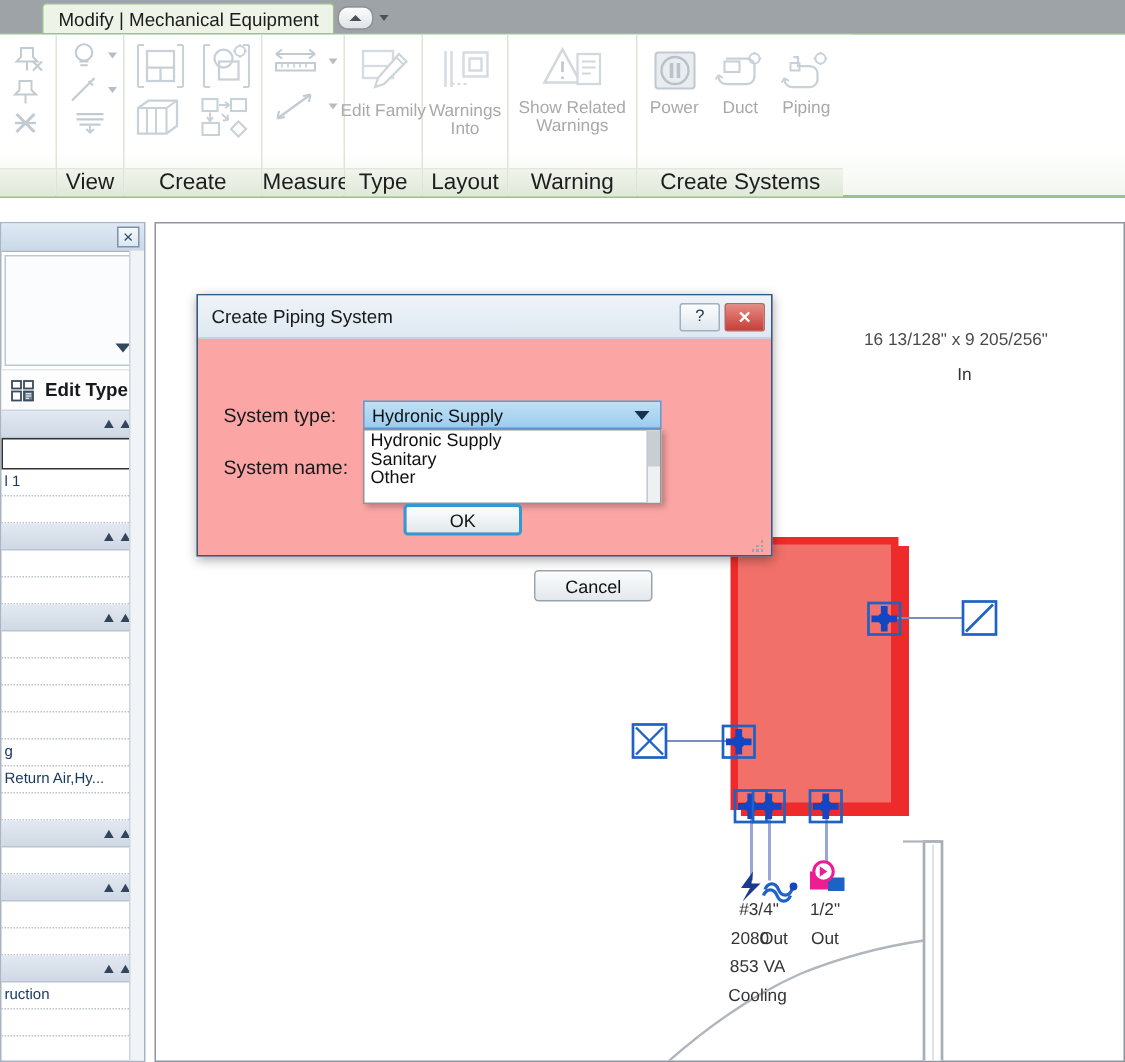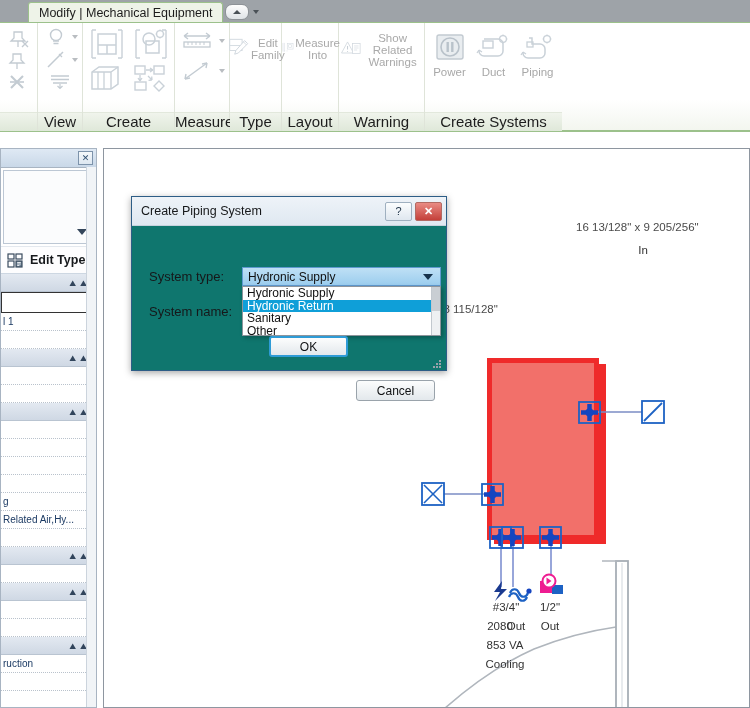--- a/index.html
+++ b/index.html
@@ -68,21 +68,21 @@
   .panel-title{
     height:18px;line-height:18px;width:100%;text-align:center;
     font-size:15px;color:#1d1d1d;
     background:linear-gradient(#eef2ea,#e3ead e0);
     background:linear-gradient(#f0f4ec,#dfe8d9);
     border-top:1px solid #e2e8dc;
   }
   .icon-col{display:flex;flex-direction:column;gap:1px;align-items:center;}
   .icon-row{display:flex;align-items:center;gap:1px;}
   .big-btn{
-    width:60px;display:flex;align-items:center;
+    width:60px;display:flex;flex-direction:column;align-items:center;
     justify-content:flex-end;padding-top:4px;
   }
   .big-btn .lbl{
     font-size:11.5px;color:#a9a9a9;text-align:center;line-height:12px;margin-top:2px;
   }
   .med-btn{
     width:44px;display:flex;flex-direction:column;align-items:center;padding-top:6px;
   }
   .med-btn .lbl{font-size:11.5px;color:#a8a8a8;margin-top:2px;}
   .caret-sm{width:0;height:0;border-left:3px solid transparent;border-right:3px solid transparent;
@@ -134,22 +134,22 @@
 
   
   .canvas-wrap{
     position:absolute;left:103px;top:148px;width:647px;height:560px;
     background:#ffffff;border:1px solid #8e96a0;box-sizing:border-box;
     overflow:hidden;
   }
 
   
   .dialog{
-    position:absolute;left:131px;top:196px;width:316px;height:175px;
-    background:#0f766e;
+    position:absolute;left:131px;top:196px;width:384px;height:175px;
+    background:#fca5a5;
     border:1px solid #2d5d86;
     box-shadow:0 2px 7px rgba(0,0,0,.35);
     box-sizing:border-box;
   }
   .dlg-titlebar{
     height:28px;background:linear-gradient(#eef3f8,#dfe8f1);
     border-bottom:1px solid #c7d2dd;
     display:flex;align-items:center;padding:0 4px 0 9px;
   }
   .dlg-title{flex:1;font-size:12.5px;color:#16181a;}
@@ -382,21 +382,21 @@
 
       <div class="panel" style="width:57px">
         <div class="panel-content">
           <div class="big-btn">
             <svg width="42" height="36" viewBox="0 0 42 36">
               <path d="M8 4 v24 M12 4 v24" stroke="#d4dbe1" stroke-width="1.6"></path>
               <rect x="20" y="5" width="16" height="16" fill="none" stroke="#d4dbe1" stroke-width="1.6"></rect>
               <rect x="24" y="9" width="8" height="8" fill="none" stroke="#d4dbe1" stroke-width="1.6"></rect>
               <path d="M12 26 h10" stroke="#d4dbe1" stroke-width="1.3" stroke-dasharray="2 2"></path>
             </svg>
-            <span class="lbl">Measure Into</span>
+            <span class="lbl">Warnings Into</span>
           </div>
         </div>
         <div class="panel-title">Layout</div>
       </div>
 
       <div class="panel" style="width:86px">
         <div class="panel-content">
           <div class="big-btn" style="width:84px">
             <svg width="44" height="34" viewBox="0 0 44 34">
               <path d="M15 3 L27 25 L3 25 Z" fill="none" stroke="#d1d8de" stroke-width="1.7"></path>
@@ -503,21 +503,21 @@
     <div class="row">
         <span></span>
       </div>
     <div class="row">
         <span></span>
       </div>
     <div class="row">
         <span>g</span>
       </div>
     <div class="row">
-        <span>Related Air,Hy...</span>
+        <span>Return Air,Hy...</span>
       </div>
     <div class="row">
         <span></span>
       </div>
 
     <div class="grp-hdr">
         <span class="chev">▲▲</span>
       </div>
     <div class="row">
         <span></span>
@@ -639,21 +639,20 @@
       <span class="dlg-label" style="left:17px;top:43px;">System type:</span>
       <span class="dlg-label" style="left:17px;top:78px;">System name:</span>
 
       <div class="combo">
         <span class="val">Hydronic Supply</span>
         <span class="arrow"></span>
       </div>
 
       <div class="dropdown">
         <div class="dd-item">Hydronic Supply</div>
-        <div class="dd-item sel">Hydronic Return</div>
         <div class="dd-item">Sanitary</div>
         <div class="dd-item">Other</div>
         <div class="dd-scroll">
           <div class="dd-thumb"></div>
         </div>
       </div>
 
       <div class="dlg-btn primary" style="left:137px;top:110px;">
         <span>OK</span>
       </div>

